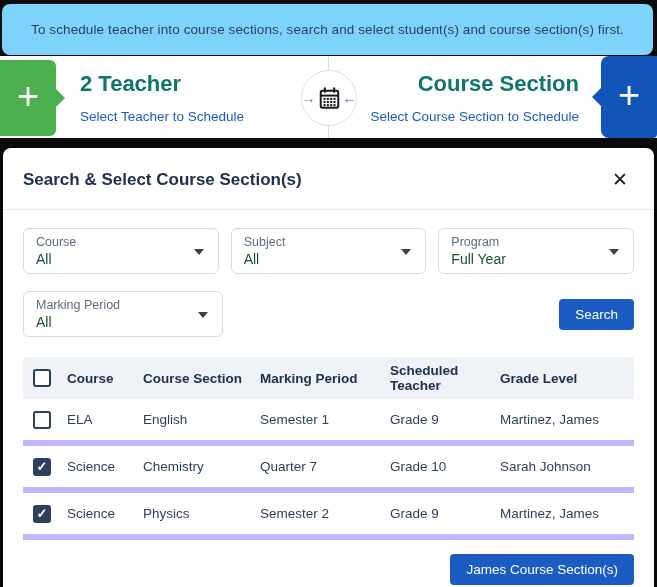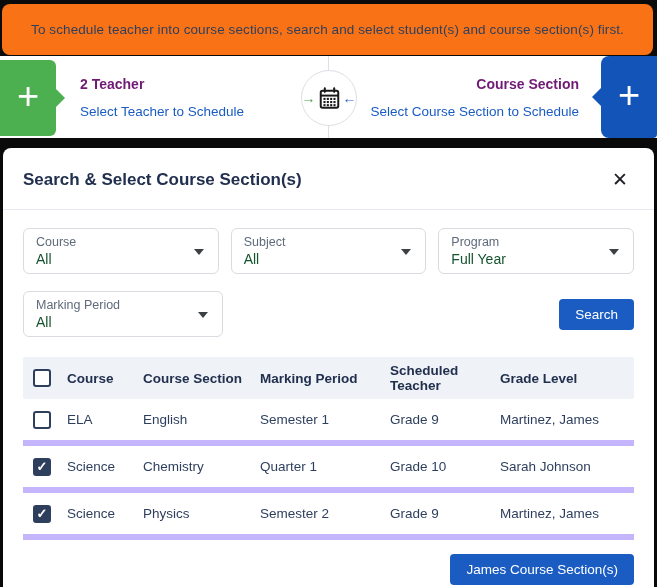--- a/index.html
+++ b/index.html
@@ -7,21 +7,21 @@
     width:657px;height:587px;
     background:#0b0b0b;
     font-family:"Liberation Sans", sans-serif;
     position:relative;
     overflow:hidden;
     -webkit-font-smoothing:antialiased;
   }
   
   .banner{
     position:absolute;left:2px;right:4px;top:4px;height:51px;
-    background:#f97316;border-radius:8px;
+    background:#7dd3fc;border-radius:8px;
     display:flex;align-items:center;justify-content:center;text-align:center;
   }
   .banner-text{font-size:13.5px;color:#2e3f5e;letter-spacing:.1px;}
 
   
   .sched-bar{
     position:absolute;left:0;right:0;top:56px;height:82px;
     background:#ffffff;
   }
   .plus-btn{
@@ -43,21 +43,21 @@
     border-radius:8px 0 4px 8px;
   }
   .plus-blue::after{
     content:"";position:absolute;left:-9px;top:50%;margin-top:-10px;
     border-top:10px solid transparent;border-bottom:10px solid transparent;
     border-right:10px solid #1254b8;
   }
   .side-block{position:absolute;top:50%;transform:translateY(-50%);}
   .teacher-block{left:80px;text-align:left;}
   .course-block{right:78px;text-align:right;}
-  .side-title{font-size:14px;font-weight:bold;color:#701a75;margin-bottom:12px;}
+  .side-title{font-size:22px;font-weight:bold;color:#0f766e;margin-bottom:12px;}
   .side-sub{font-size:13.5px;color:#1a5cc2;cursor:pointer;}
   .connector-line{
     position:absolute;left:328px;top:0;bottom:0;width:1px;background:#dcdfe3;
   }
   .connector-circle{
     position:absolute;left:301px;top:14px;width:54px;height:54px;border-radius:50%;
     background:#fff;border:1px solid #dcdfe3;
     display:flex;align-items:center;justify-content:center;gap:1px;
   }
   .arrow-in{color:#43a047;font-size:14px;font-weight:bold;}
@@ -238,21 +238,21 @@
       <span class="cell">Grade 9</span>
       <span class="cell">Martinez, James</span>
     </div>
 
     <div class="trow tbody-row">
       <div class="checkbox checked">
           <span class="tick">✓</span>
         </div>
       <span class="cell">Science</span>
       <span class="cell">Chemistry</span>
-      <span class="cell">Quarter 1</span>
+      <span class="cell">Quarter 7</span>
       <span class="cell">Grade 10</span>
       <span class="cell">Sarah Johnson</span>
     </div>
 
     <div class="trow tbody-row">
       <div class="checkbox checked">
           <span class="tick">✓</span>
         </div>
       <span class="cell">Science</span>
       <span class="cell">Physics</span>

